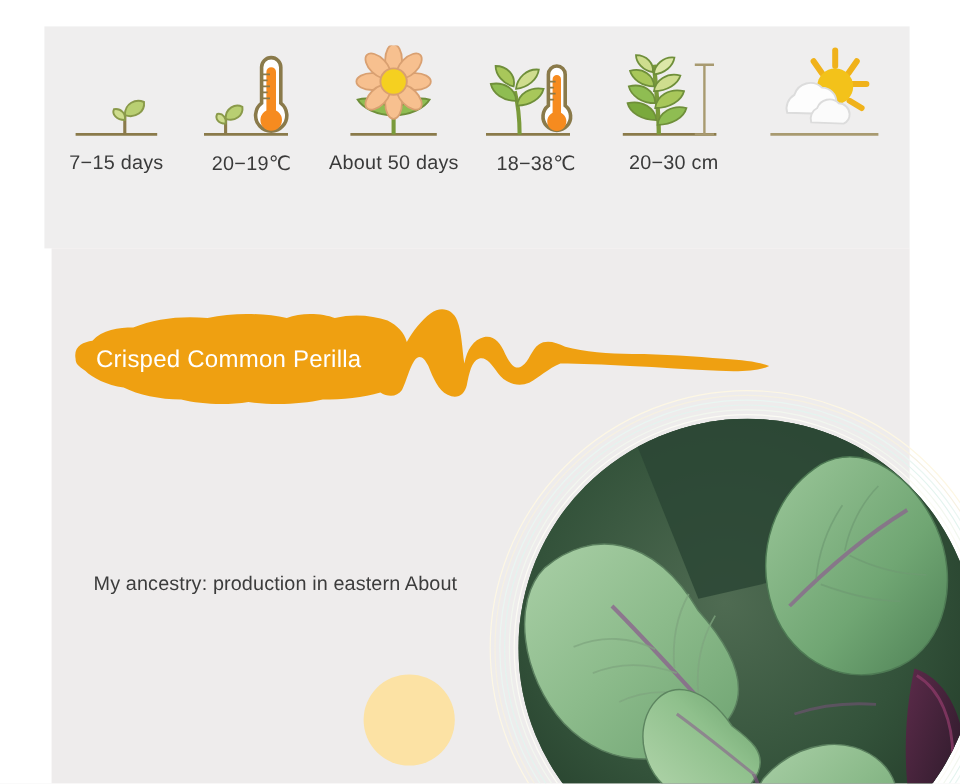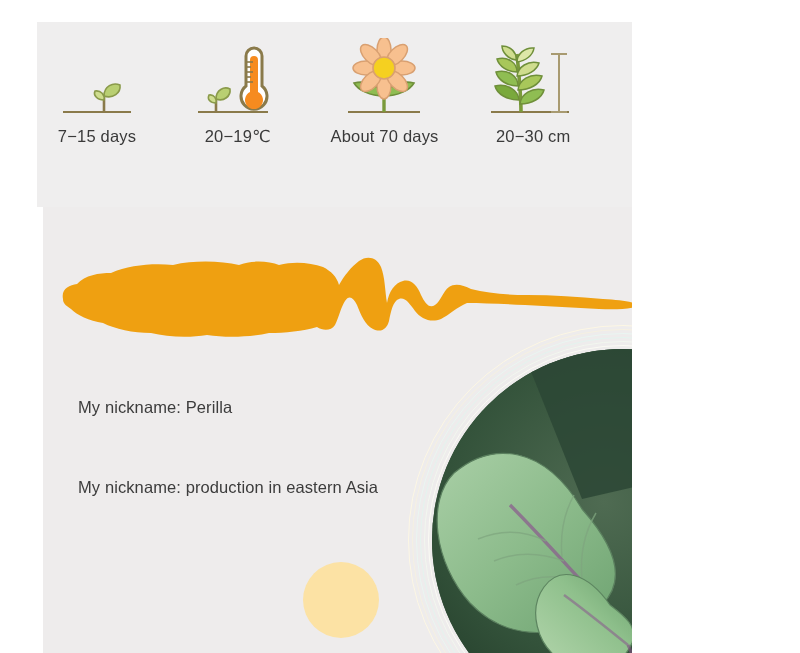--- a/index.html
+++ b/index.html
@@ -3,21 +3,21 @@
 <meta charset="utf-8">
 <style>
   html,body{margin:0;padding:0;}
   body{
     width:800px;height:653px;
     background:#ffffff;
     font-family:"Liberation Sans","DejaVu Sans",sans-serif;
     overflow:hidden;
     position:relative;
   }
-  #page{position:absolute;inset:0;width:632px;height:653px;overflow:hidden;background:#ffffff;}
+  #page{position:absolute;inset:0;width:800px;height:653px;overflow:hidden;background:#ffffff;}
 
   
   .panel-top{
     position:absolute;left:37px;top:22px;width:721px;height:185px;
     background:#efeeee;
   }
   .panel-bottom{
     position:absolute;left:43px;top:207px;width:715px;height:446px;
     background:#eeecec;
   }
@@ -141,23 +141,47 @@
             <ellipse cx="34" cy="30" rx="13" ry="7"></ellipse>
             <ellipse cx="70" cy="30" rx="13" ry="7"></ellipse>
             <ellipse cx="39" cy="17" rx="7" ry="13" transform="rotate(-45 39 17)"></ellipse>
             <ellipse cx="65" cy="43" rx="7" ry="13" transform="rotate(-45 65 43)"></ellipse>
             <ellipse cx="65" cy="17" rx="7" ry="13" transform="rotate(45 65 17)"></ellipse>
             <ellipse cx="39" cy="43" rx="7" ry="13" transform="rotate(45 39 43)"></ellipse>
           </g>
           <circle cx="52" cy="30" r="11" fill="#f5d020" stroke="#d9a071" stroke-width="1.6"></circle>
         </svg>
       </div>
-      <div class="info-label">About 70 days</div>
-    </div>
-
+      <div class="info-label">About 50 days</div>
+    </div>
+
+    <div class="info-cell">
+      <div class="icon-wrap">
+        <svg width="96" height="84" viewBox="0 0 96 84">
+          <line x1="6" y1="74" x2="76" y2="74" stroke="#8a7a4a" stroke-width="2.2"></line>
+          <path d="M34 74 C34 58 32 46 30 38" stroke="#7a9a3a" stroke-width="3.4" fill="none"></path>
+          <g stroke="#6f8f3a" stroke-width="1.5">
+            <path d="M31 46 C20 46 12 40 10 32 C21 30 31 36 31 46 Z" fill="#8fbd52"></path>
+            <path d="M32 50 C43 50 52 44 54 36 C43 34 33 40 32 50 Z" fill="#a8c75a"></path>
+            <path d="M29 34 C20 32 14 24 14 17 C24 17 31 25 29 34 Z" fill="#a8c75a"></path>
+            <path d="M31 36 C41 35 49 28 50 20 C40 19 32 27 31 36 Z" fill="#cfdd8e"></path>
+          </g>
+
+          <path d="M58 24 a7 7 0 0 1 14 0 v26 a11.5 11.5 0 1 1 -14 0 Z" fill="#ffffff" stroke="#8a7a4a" stroke-width="3"></path>
+          <path d="M61.5 28 a3.5 3.5 0 0 1 7 0 v28 a8 8 0 1 1 -7 0 Z" fill="#f68b1f"></path>
+          <g stroke="#8a7a4a" stroke-width="1.5">
+            <line x1="59" y1="30" x2="64" y2="30"></line>
+            <line x1="59" y1="35" x2="62.5" y2="35"></line>
+            <line x1="59" y1="40" x2="64" y2="40"></line>
+            <line x1="59" y1="45" x2="62.5" y2="45"></line>
+          </g>
+        </svg>
+      </div>
+      <div class="info-label">18−38℃</div>
+    </div>
 
     <div class="info-cell">
       <div class="icon-wrap">
         <svg width="100" height="84" viewBox="0 0 100 84">
           <line x1="8" y1="74" x2="86" y2="74" stroke="#8a7a4a" stroke-width="2.2"></line>
 
           <line x1="76" y1="16" x2="76" y2="74" stroke="#a89a70" stroke-width="2"></line>
           <line x1="68" y1="16" x2="84" y2="16" stroke="#a89a70" stroke-width="2"></line>
           <line x1="68" y1="74" x2="84" y2="74" stroke="#a89a70" stroke-width="2"></line>
 
@@ -234,23 +258,23 @@
         C286,64 284,74 280,82
         C276,88 268,88 262,84
         C248,88 230,90 214,90
         C196,94 172,95 152,92
         C134,95 112,94 96,90
         C78,90 60,86 48,80
         C34,78 22,72 16,66
         C10,62 8,60 8,56 Z"></path>
     </svg>
   </div>
-
-  <div class="body-line line-1">My nickname: Perilla</div>
-  <div class="body-line line-2">My nickname: production in eastern Asia</div>
+  <div class="brush-title">Crisped Common Perilla</div>
+
+  <div class="body-line line-2">My ancestry: production in eastern About</div>
 
   <div class="yellow-dot"></div>
 
   <div class="photo-area">
     <div class="ring" style="width:428px;height:428px;border-width:1.3px;border-color:#fdf7e4;"></div>
     <div class="ring" style="width:420px;height:420px;border-width:1.3px;border-color:#f6f1e2;"></div>
     <div class="ring" style="width:412px;height:412px;border-width:1.4px;border-color:#eaf6f2;"></div>
     <div class="ring" style="width:404px;height:404px;border-width:1.4px;border-color:#e4f4ef;"></div>
     <div class="ring" style="width:396px;height:396px;border-width:1.4px;border-color:#f2f7ef;"></div>
     <div class="ring" style="width:388px;height:388px;border-width:1.2px;border-color:#fbfbf4;"></div>

